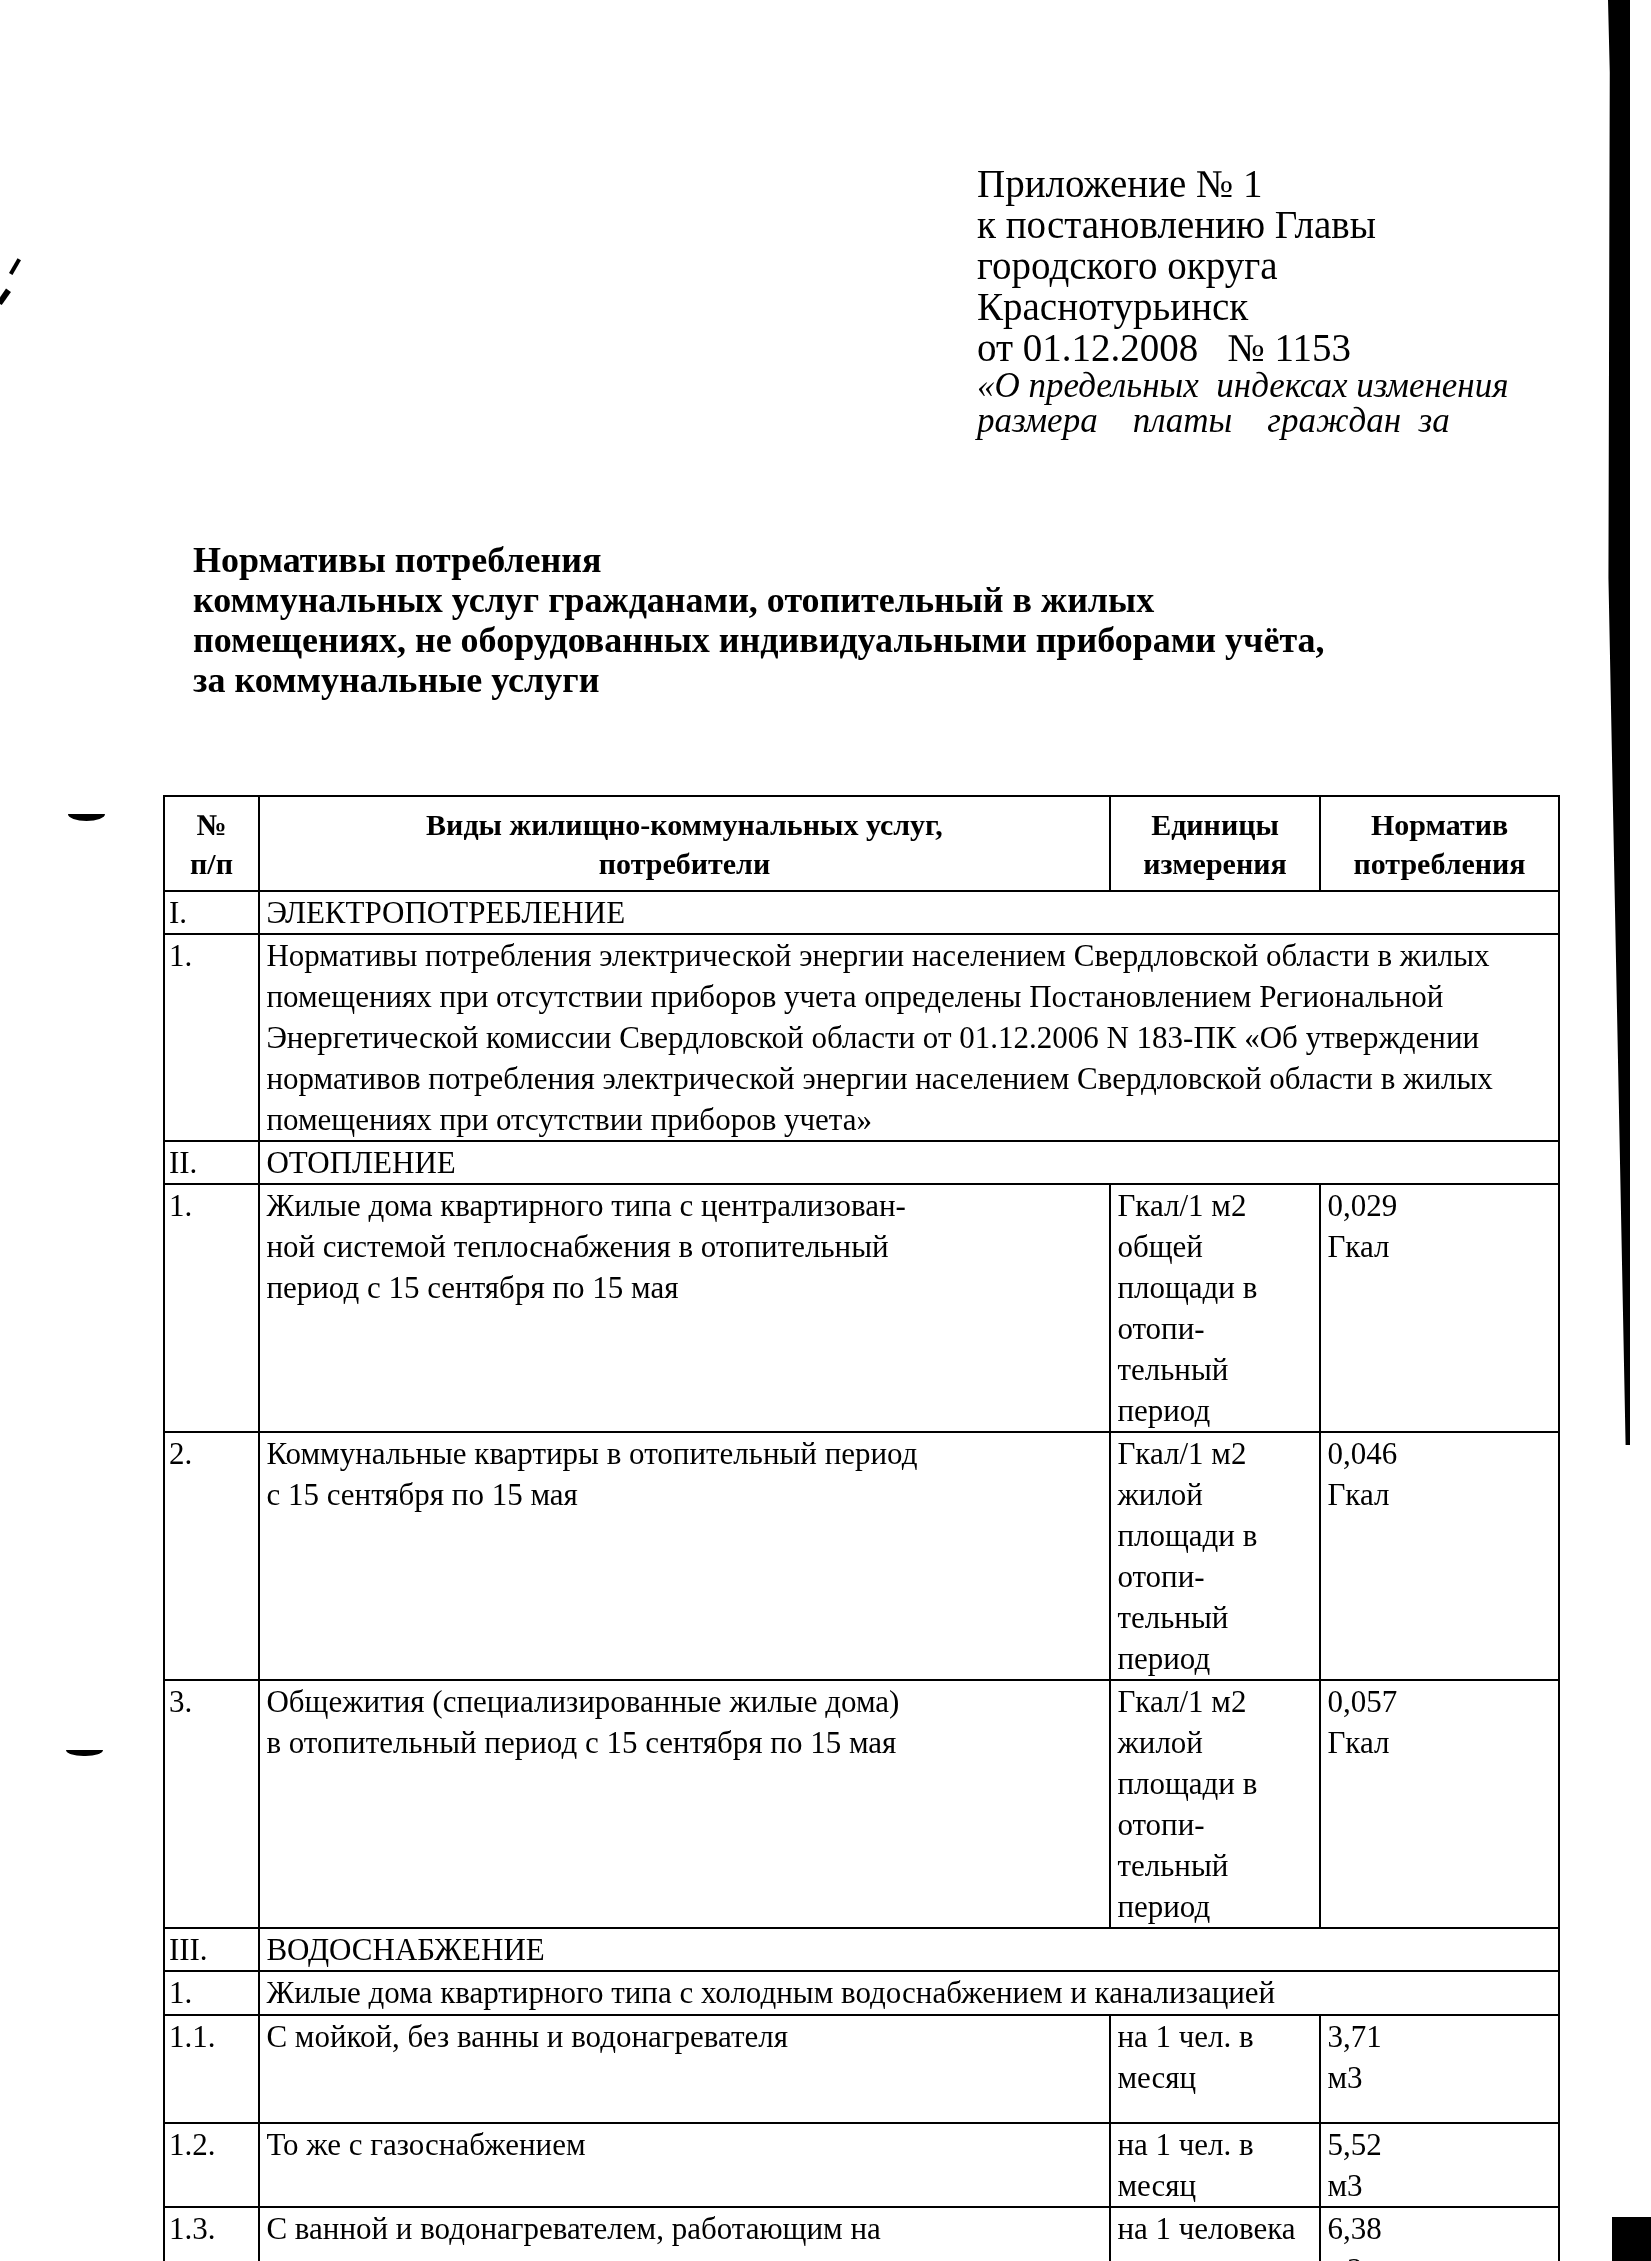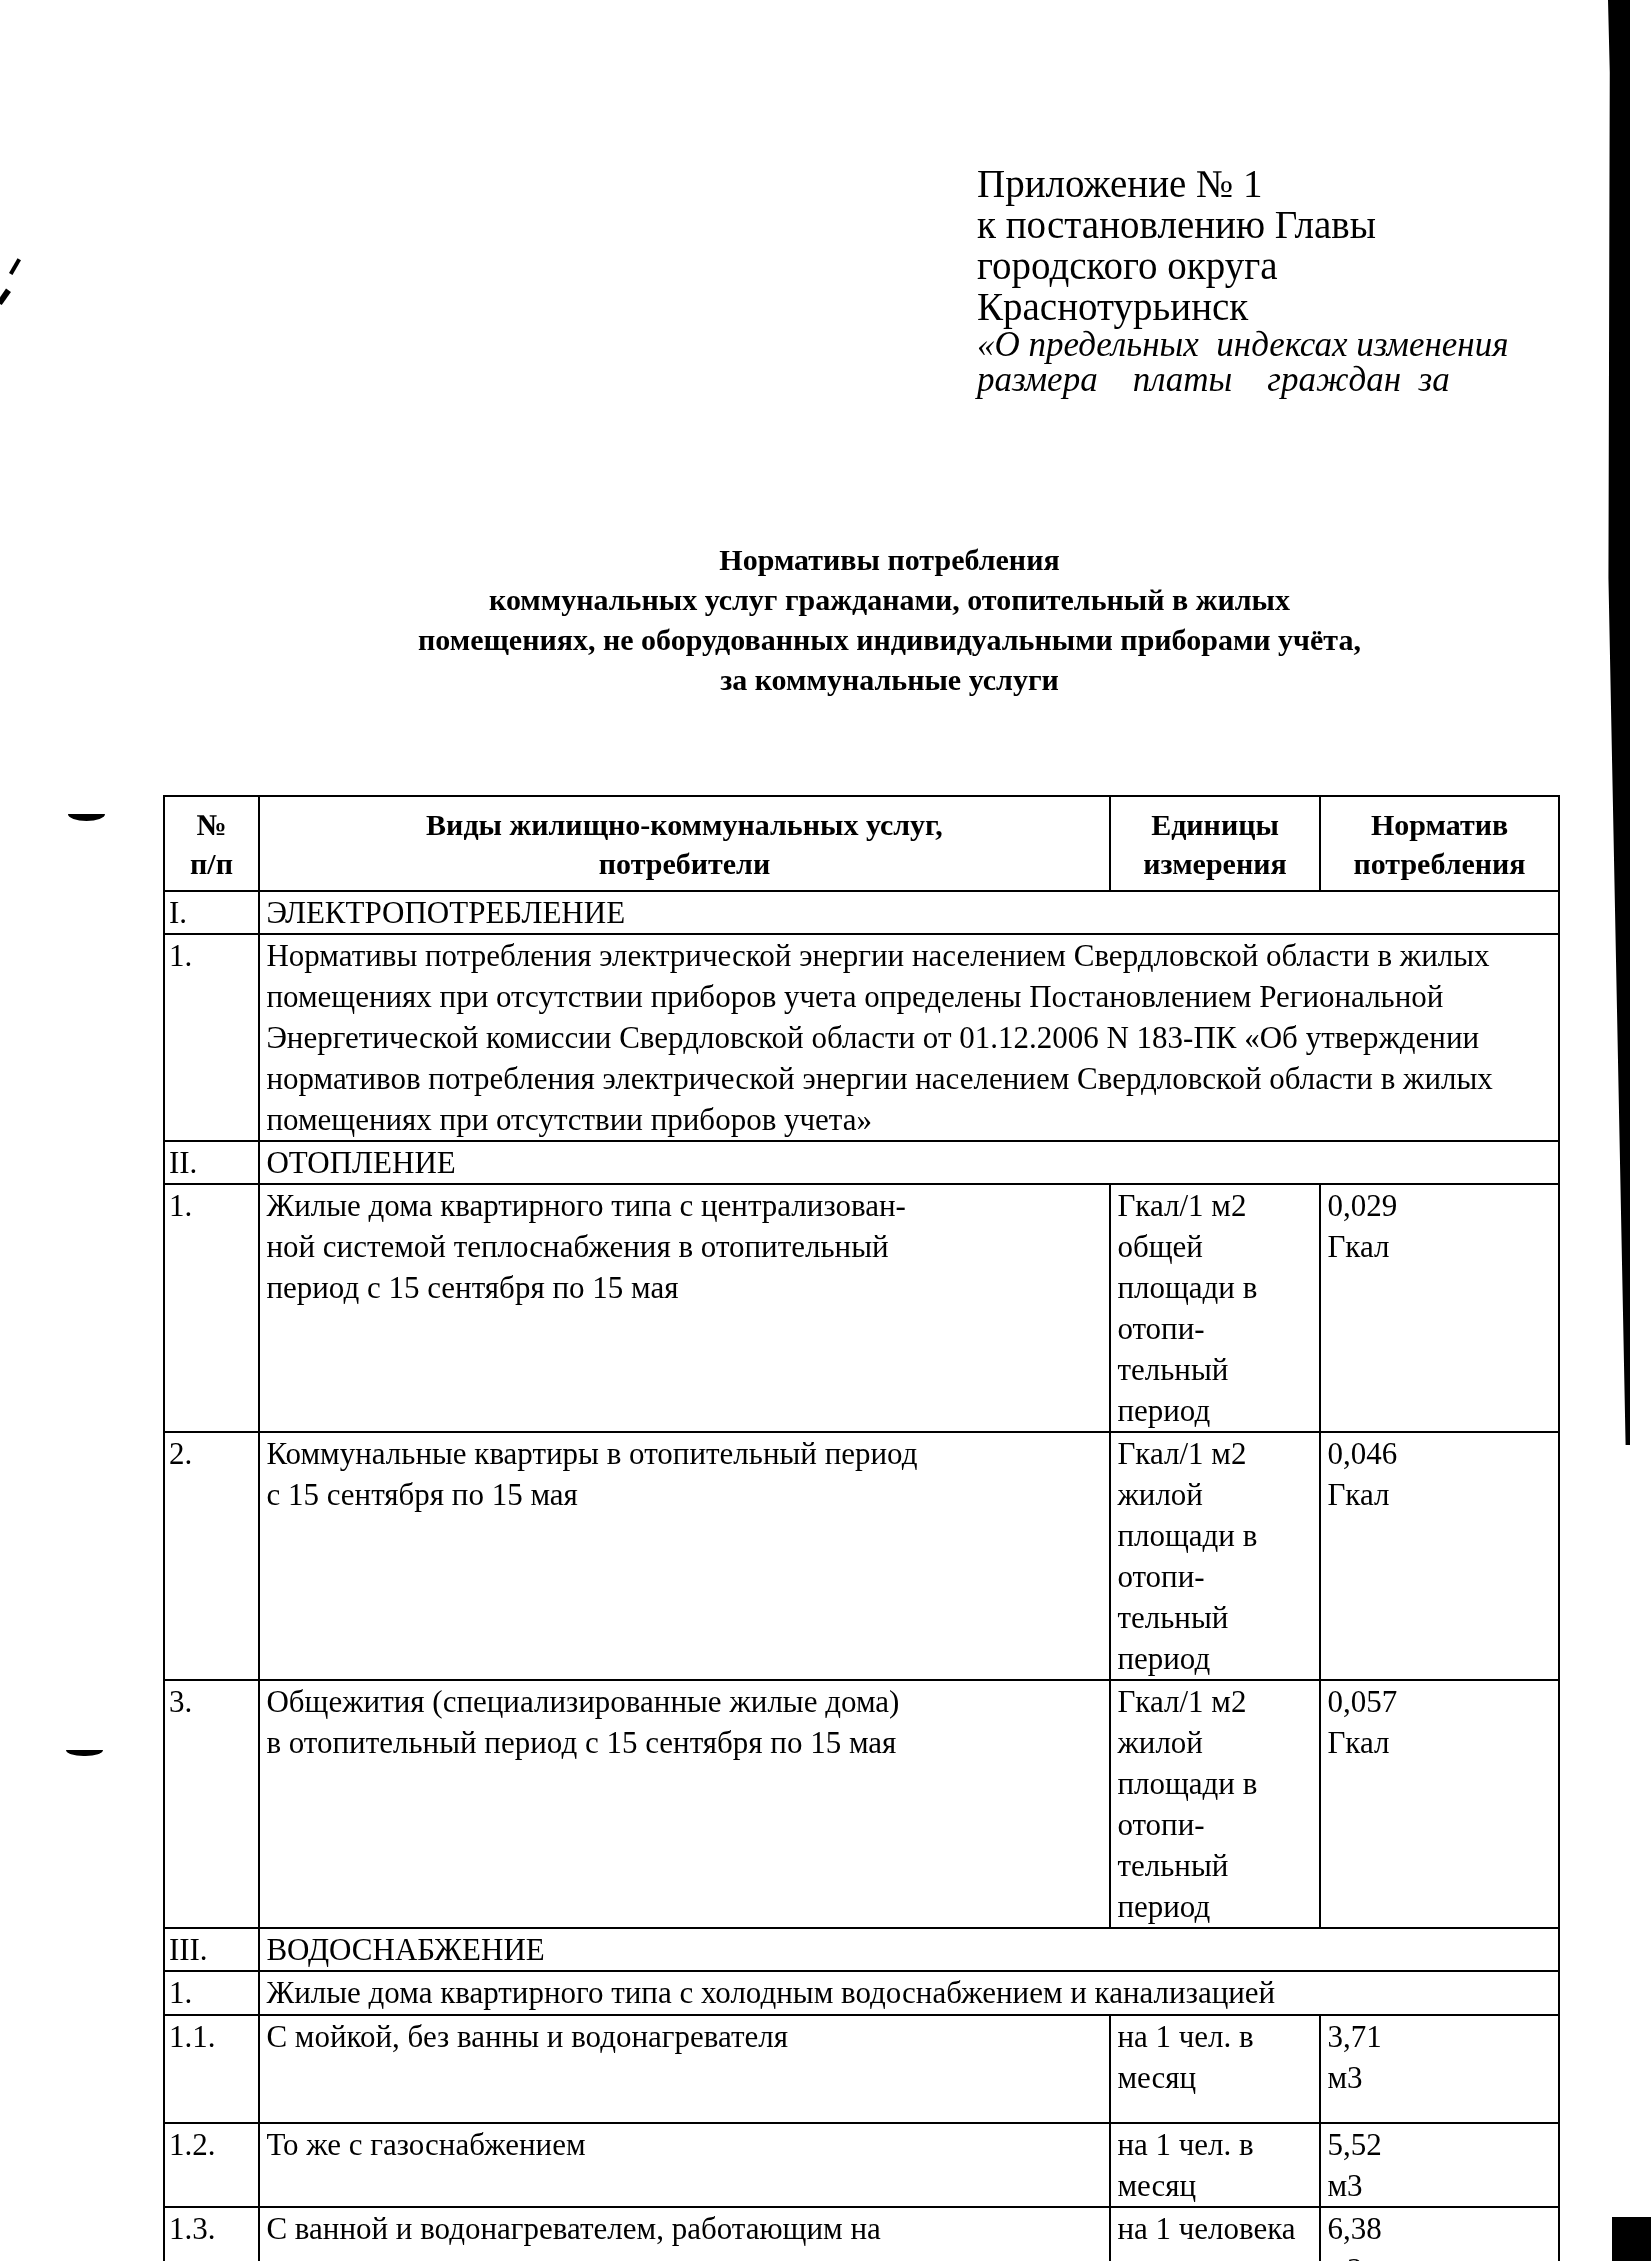--- a/index.html
+++ b/index.html
@@ -1,22 +1,22 @@
 <!DOCTYPE html>
 <html style="font-size:10.3px"><head>
 <meta charset="utf-8">
 <style>
   html, body { margin: 0; padding: 0; background: #ffffff; }
   body { width: 1651px; height: 2261px; position: relative; overflow: hidden;
          font-family: "Liberation Serif", "DejaVu Serif", serif; color: #000; }
   .appendix { position: absolute; left: 977px; top: 163px; width: 580px; }
   .appendix .l { font-size: 39px; line-height: 41px; white-space: pre; }
   .appendix .s { font-size: 35px; line-height: 35px; white-space: pre; font-style: italic; }
-  .title { position: absolute; left: 193px; top: 540px; width: 1393px; text-align: center;
-           font-weight: bold; font-size: 30px; line-height: 40px; }
+  .title { position: absolute; left: 193px; top: 540px; width: 1393px; text-align: left;
+           font-weight: bold; font-size: 36px; line-height: 40px; }
   .title div { white-space: nowrap; }
   table.norms { position: absolute; left: 163px; top: 795px; width: 1395px;
                 border-collapse: collapse; table-layout: fixed; font-size: 31px; line-height: 41px; }
   table.norms td, table.norms th { border: 2.6px solid #000; vertical-align: top; padding: 0 3.9px 0 6.4px; }
   table.norms th { font-weight: bold; text-align: center; vertical-align: middle; font-size: 30px; line-height: 39px; padding: 0 2.6px; }
   col.c-num { width: 95px; } col.c-desc { width: 851px; } col.c-unit { width: 210px; } col.c-norm { width: 239px; }
   .pre { white-space: pre-line; }
   .num { padding-left: 3.9px !important; }
   .right-strip { position: absolute; left: 1608px; top: 0; width: 22px; height: 1445px; background: #000;
                  clip-path: polygon(0 0, 100% 0, 100% 100%, 80% 100%, 2% 40%, 8% 5%); }
@@ -33,20 +33,21 @@
 <div class="slash1"></div>
 <div class="slash2"></div>
 <div class="mark" style="left:68px;top:814px;width:37px;height:7px;"></div>
 <div class="mark" style="left:66px;top:1750px;width:37px;height:6.4px;"></div>
 
 <div class="appendix">
   <div class="l">Приложение № 1</div>
   <div class="l">к постановлению Главы</div>
   <div class="l">городского округа</div>
   <div class="l">Краснотурьинск</div>
+  <div class="l">от 01.12.2008   № 1153</div>
   <div class="s">«О предельных  индексах изменения</div>
   <div class="s">размера    платы    граждан  за</div>
 </div>
 
 <div class="title">
   <div>Нормативы потребления</div>
   <div>коммунальных услуг гражданами, отопительный в жилых</div>
   <div>помещениях, не оборудованных индивидуальными приборами учёта,</div>
   <div>за коммунальные услуги</div>
 </div>

